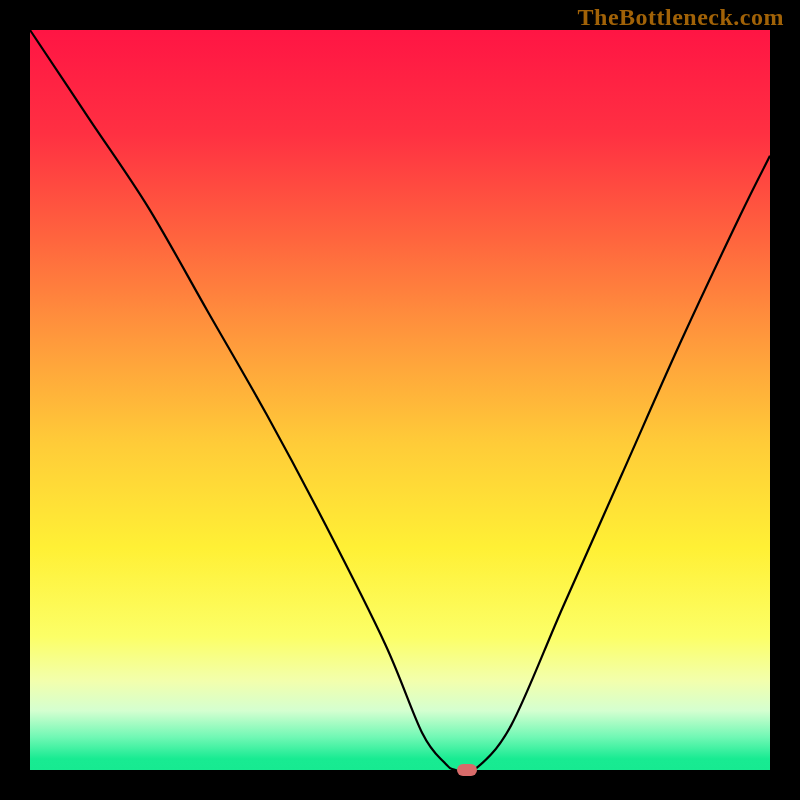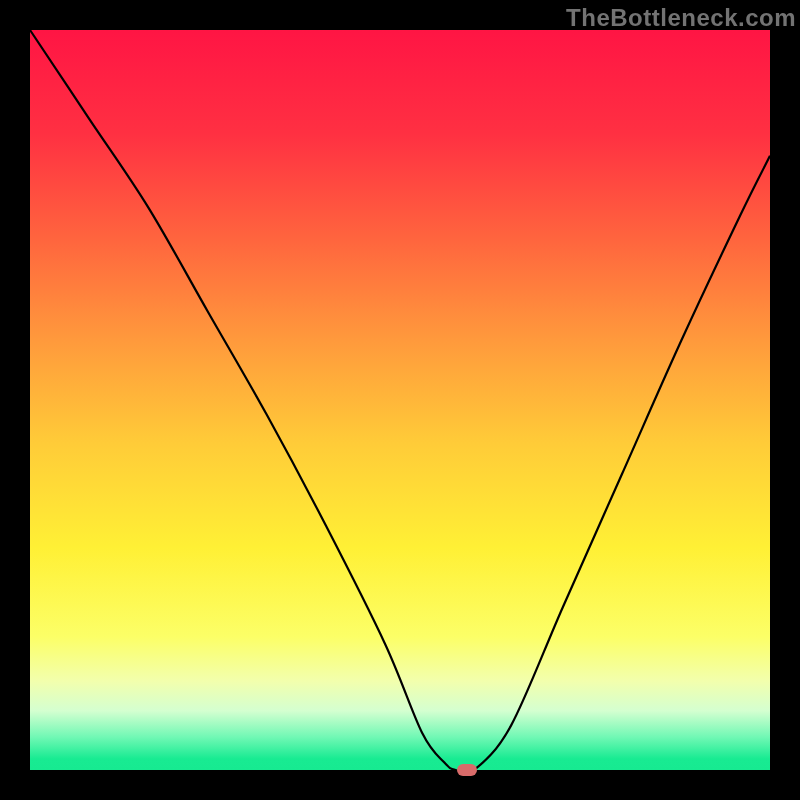--- a/index.html
+++ b/index.html
@@ -12,25 +12,25 @@
   }
   .container {
     position: relative;
     width: 800px;
     height: 800px;
     background: #000;
   }
   .watermark {
     position: absolute;
     top: 4px;
-    right: 4px;
-    font-family: Liberation Sans, sans-serif;
+    right: 16px;
+    font-family: Liberation Serif, serif;
     font-size: 24px;
     font-weight: bold;
-    color: #737373;
+    color: #a16207;
     letter-spacing: 0.5px;
     z-index: 10;
   }
   .plot-area {
     position: absolute;
     left: 30px;
     top: 30px;
     width: 740px;
     height: 740px;
   }

